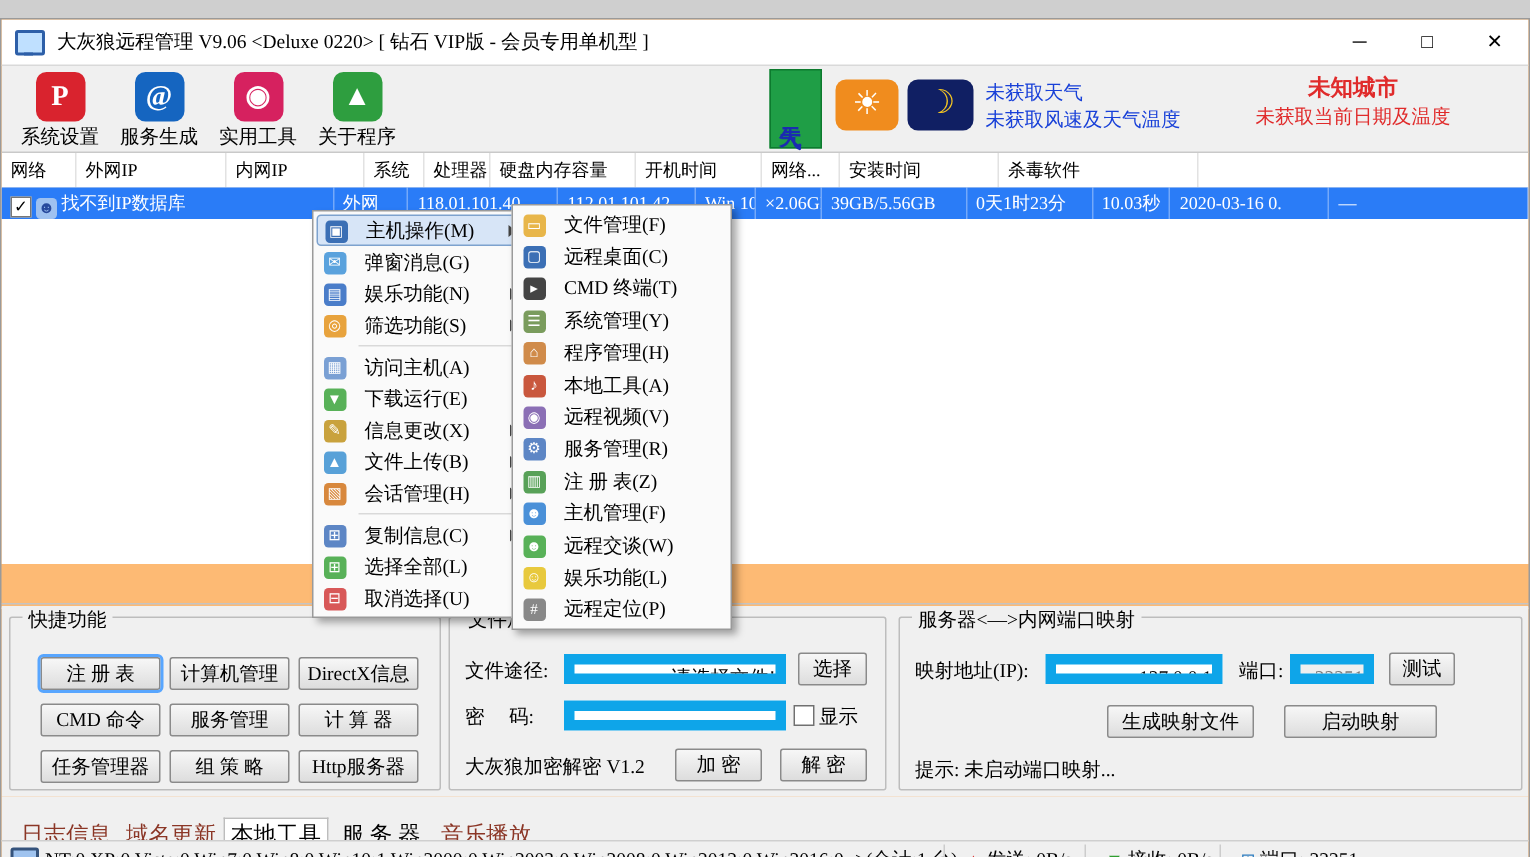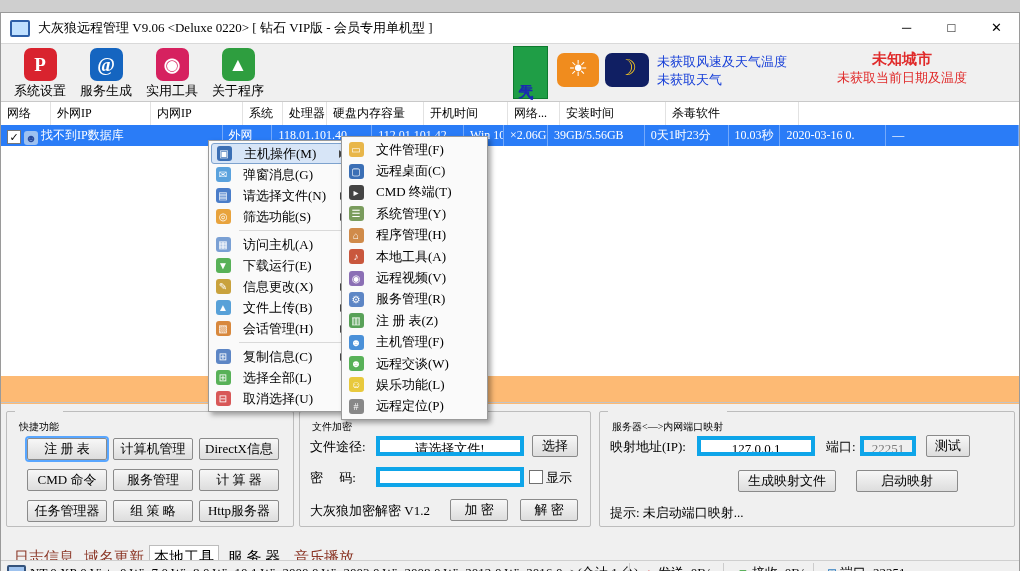--- a/index.html
+++ b/index.html
@@ -33,24 +33,24 @@
   .cbx{display:inline-block;width:12px;height:12px;background:#fff;border:1px solid #777;color:#000;font-size:11px;line-height:12px;text-align:center;vertical-align:-2px;margin-right:3px;}
   .hosticon{display:inline-block;width:14px;height:14px;border-radius:3px;background:#9ec1f0;color:#27499c;font-size:11px;line-height:14px;text-align:center;vertical-align:-3px;margin-right:3px;}
   
   .groupbar{position:absolute;left:0;top:363px;width:100%;height:26px;background:#f0f0f0;border-top:1px solid #c9c9c9;}
   .gtab{position:absolute;top:3px;height:20px;line-height:20px;padding:0 10px;font-size:13px;cursor:default;}
   .gtab.boxed{border:1px solid #c0c0c0;background:#fafafa;}
   .groove{position:absolute;left:0;top:389px;width:100%;height:2px;border-top:1px solid #c4c4c4;border-bottom:1px solid #ffffff;}
   
   .bottom{position:absolute;left:0;top:391px;width:100%;height:127px;background:#f0f0f0;}
   .fieldset{position:absolute;border:1px solid #bdbdbd;border-radius:2px;}
-  .fieldset>.flabel{position:absolute;top:-8px;left:8px;background:#f0f0f0;padding:16px 4px;font-size:10px;}
+  .fieldset>.flabel{position:absolute;top:-8px;left:8px;background:#f0f0f0;padding:0 4px;font-size:13px;}
   .btn{position:absolute;height:22px;box-sizing:border-box;background:linear-gradient(#f7f7f7,#dddddd);border:1px solid #8a8a8a;border-radius:2px;font-size:13px;text-align:center;line-height:20px;cursor:default;white-space:nowrap;}
   .btn.focused{outline:2px solid #58a6ff;outline-offset:0px;}
-  .tfield{position:absolute;height:20px;box-sizing:border-box;background:#fff;border:4px solid #0ea5e9;font-size:13px;line-height:18px;text-align:center;overflow:hidden;white-space:nowrap;}
+  .tfield{position:absolute;height:20px;box-sizing:border-box;background:#fff;border:7px solid #0ea5e9;font-size:13px;line-height:18px;text-align:right;overflow:hidden;white-space:nowrap;}
   .tfield.disabled{background:#efefef;color:#7b7b7b;}
   .plabel{position:absolute;font-size:13px;white-space:nowrap;}
   .chk{position:absolute;font-size:13px;}
   .chk .box{display:inline-block;width:12px;height:12px;background:#fff;border:1px solid #707070;vertical-align:-2px;margin-right:3px;}
   
   .tabstrip{position:absolute;left:0;top:518px;width:100%;height:29px;background:#f0f0f0;border-bottom:1px solid #bdbdbd;}
   .tab{position:absolute;top:14px;height:24px;box-sizing:border-box;line-height:22px;width:70px;text-align:center;font-size:15px;border:1px solid transparent;cursor:default;white-space:nowrap;}
   .tab.active{background:#fff;border:1px solid #bdbdbd;border-bottom:1px solid #fff;}
   
   .statusbar{position:absolute;left:0;top:547px;width:100%;height:22px;background:#f0f0f0;border-top:1px solid #cfcfcf;font-size:13px;}
@@ -101,22 +101,22 @@
         </div>
         <div class="tbtn" style="left: 204px;">
           <span class="ticon" style="background: rgb(46, 158, 63);">▲</span>
           <span class="tlabel">关于程序</span>
         </div>
       </div>
     <div class="tianqi" style="writing-mode:vertical-lr;">天气</div>
     <div class="wicon sun">☀</div>
     <div class="wicon moon">☽</div>
     <div class="wx-blue">
+      <div>未获取天气</div>
       <div>未获取风速及天气温度</div>
-      <div>未获取天气</div>
     </div>
     <div class="wx-red">
       <div class="city">未知城市</div>
       <div class="sub">未获取当前日期及温度</div>
     </div>
   </div>
 
   <div class="listview">
     <div class="lvhead" id="lv-head">
         <div class="hcell" style="width: 50px;">网络</div>
@@ -213,21 +213,21 @@
         <span class="mico"><span class="icochip" style="background: rgb(59, 111, 181);">▣</span></span>
         <span class="mtxt">主机操作(M)</span>
         <span class="marr"></span>
       </div>
       <div class="mi">
         <span class="mico"><span class="icochip" style="background: rgb(90, 162, 221);">✉</span></span>
         <span class="mtxt">弹窗消息(G)</span>
       </div>
       <div class="mi">
         <span class="mico"><span class="icochip" style="background: rgb(74, 125, 201);">▤</span></span>
-        <span class="mtxt">请选择文件(N)</span>
+        <span class="mtxt">娱乐功能(N)</span>
         <span class="marr"></span>
       </div>
       <div class="mi">
         <span class="mico"><span class="icochip" style="background: rgb(232, 163, 61);">◎</span></span>
         <span class="mtxt">筛选功能(S)</span>
         <span class="marr"></span>
       </div>
       <div class="msep"></div>
       <div class="mi">
         <span class="mico"><span class="icochip" style="background: rgb(122, 160, 212);">▦</span></span>

